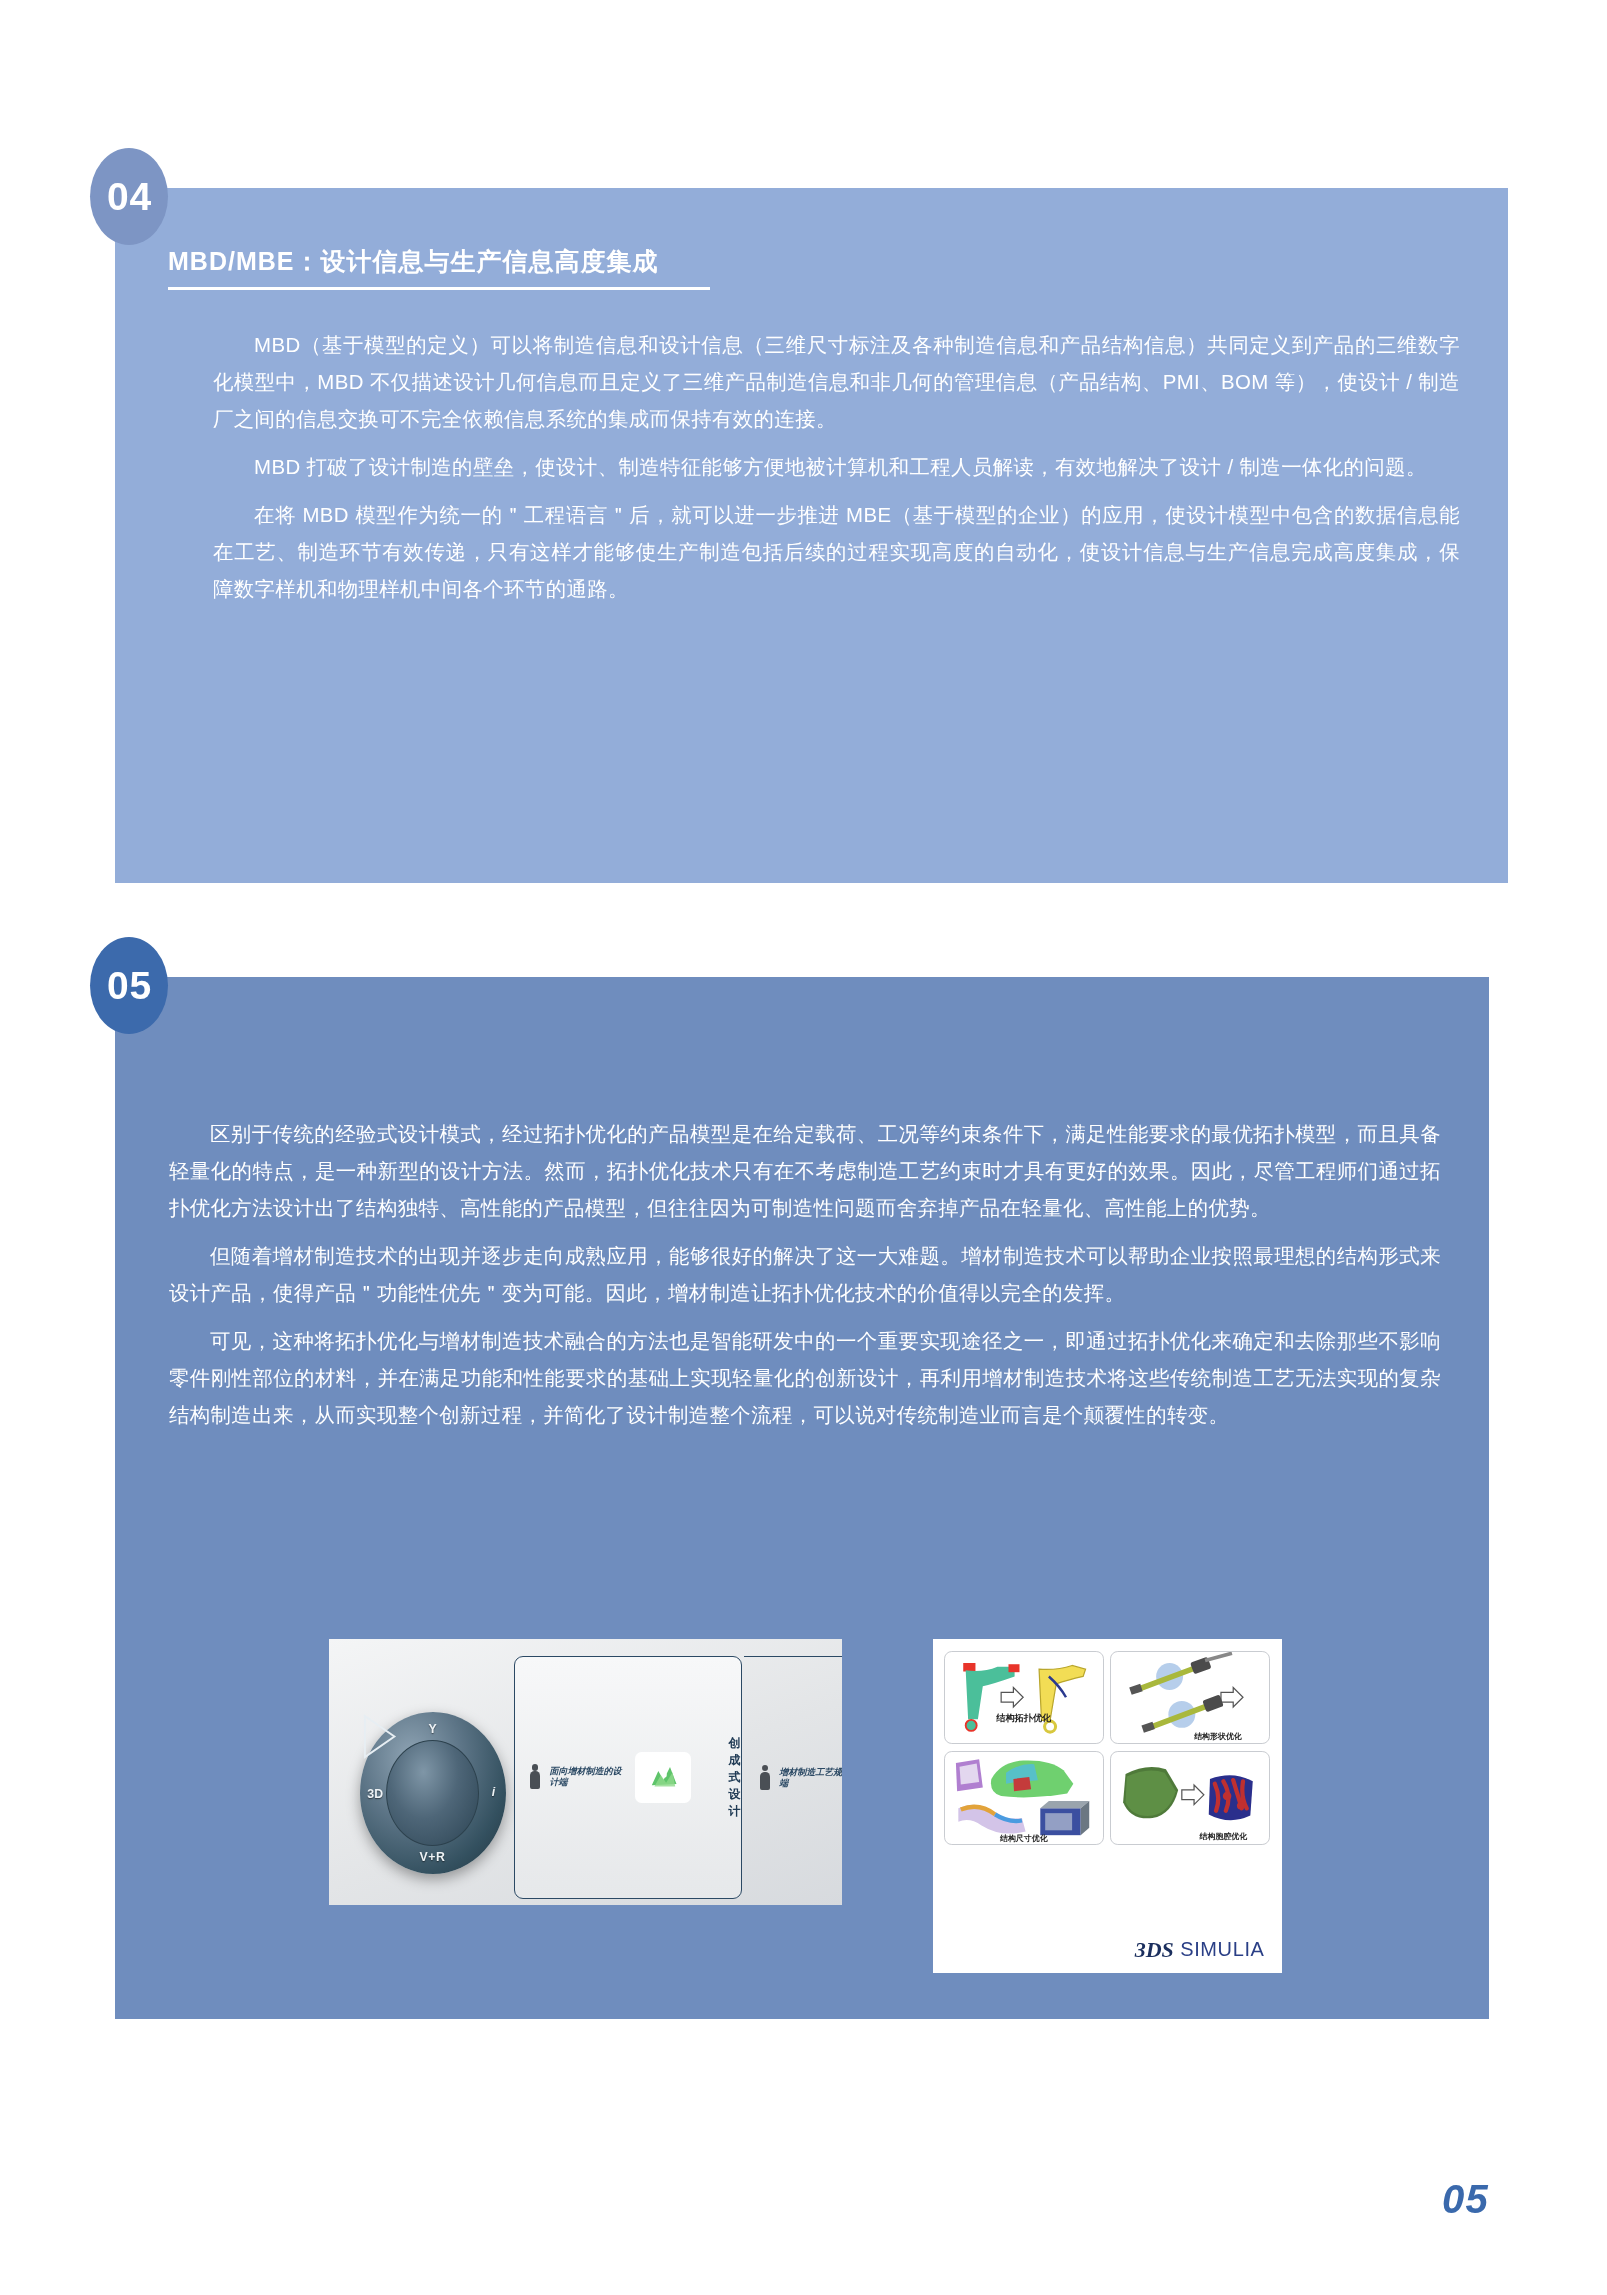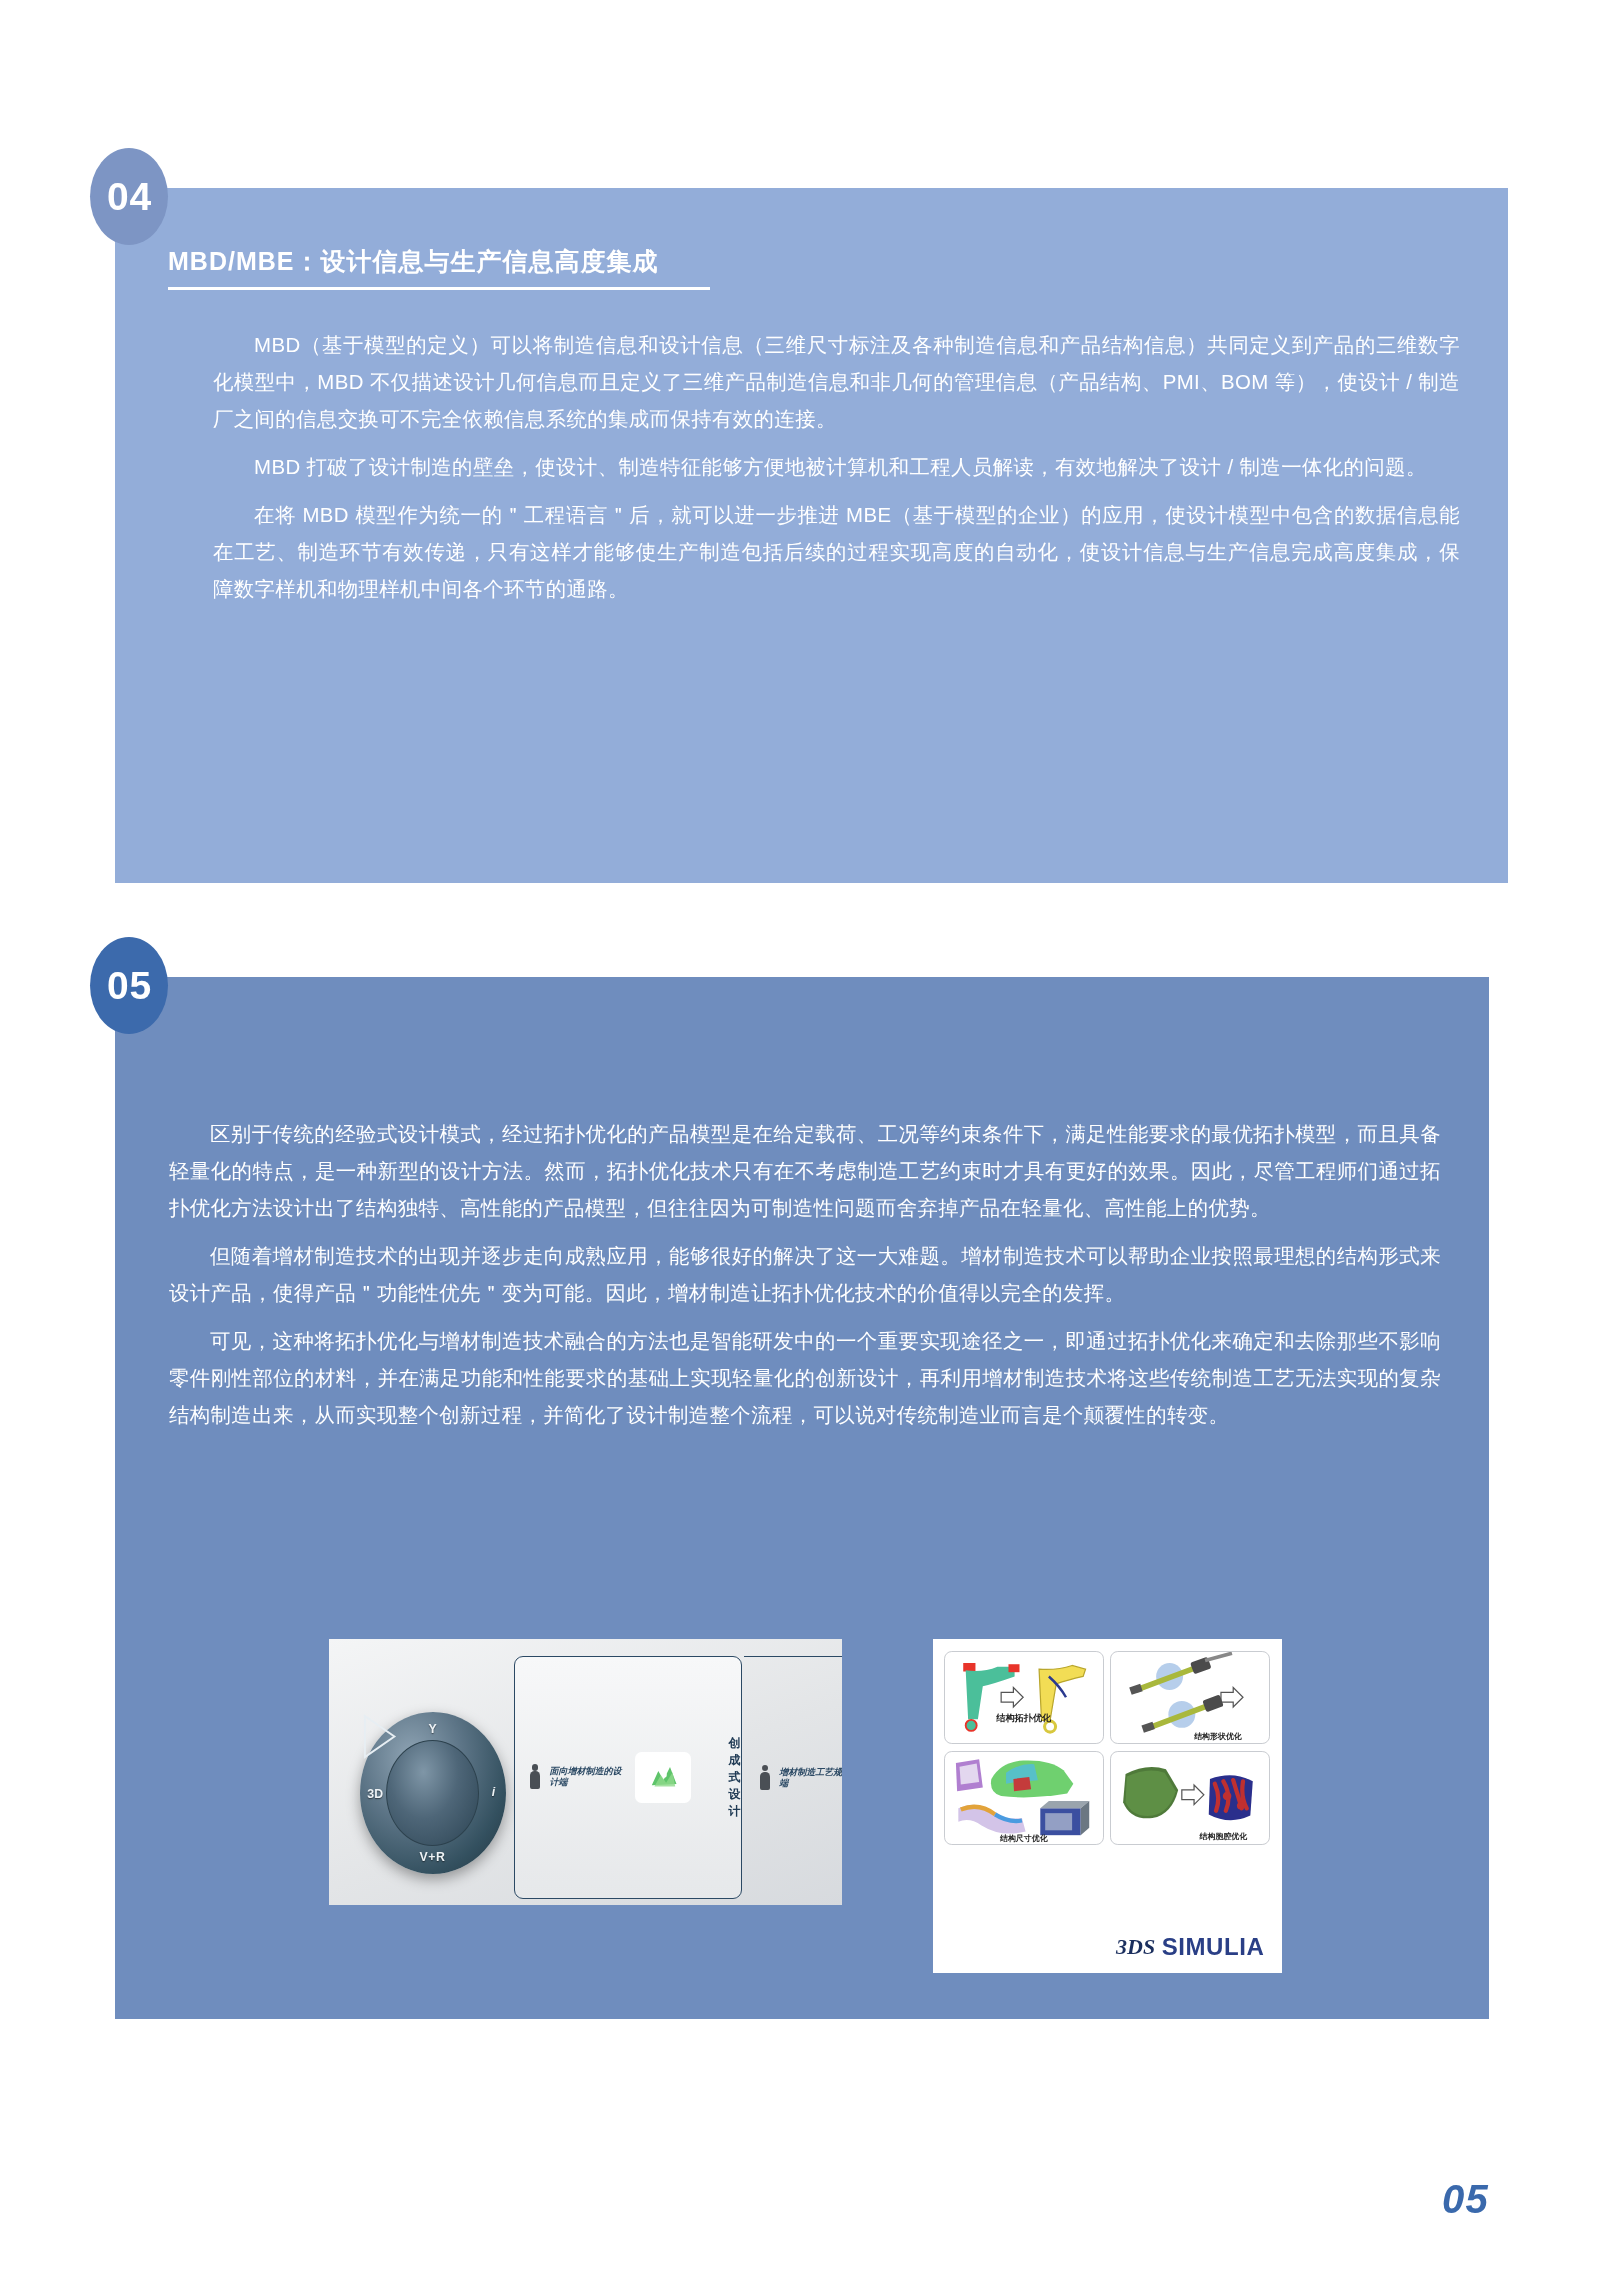--- a/index.html
+++ b/index.html
@@ -312,22 +312,22 @@
   }
   .ds-mark {
     font-size: 22px;
     font-weight: bold;
     font-style: italic;
     color: #1b2f5e;
     line-height: 1;
     font-family: "Liberation Serif", serif;
   }
   .simulia-word {
-    font-size: 24px;
-    font-weight: bold;
+    font-size: 20px;
+    font-weight: normal;
     letter-spacing: 0.6px;
     color: #2a3f86;
     font-family: "Liberation Sans", sans-serif;
     text-align: right;
   }
 
   
   .page-number {
     position: absolute;
     right: 118px;

